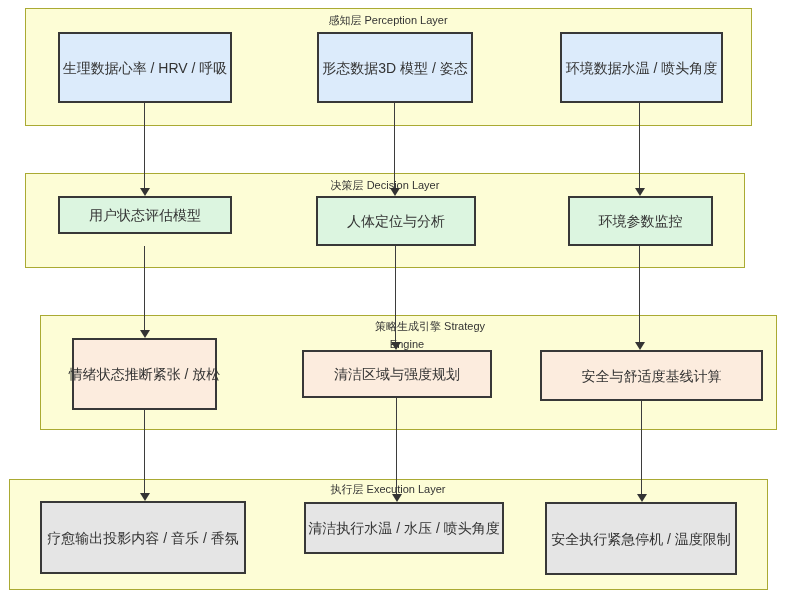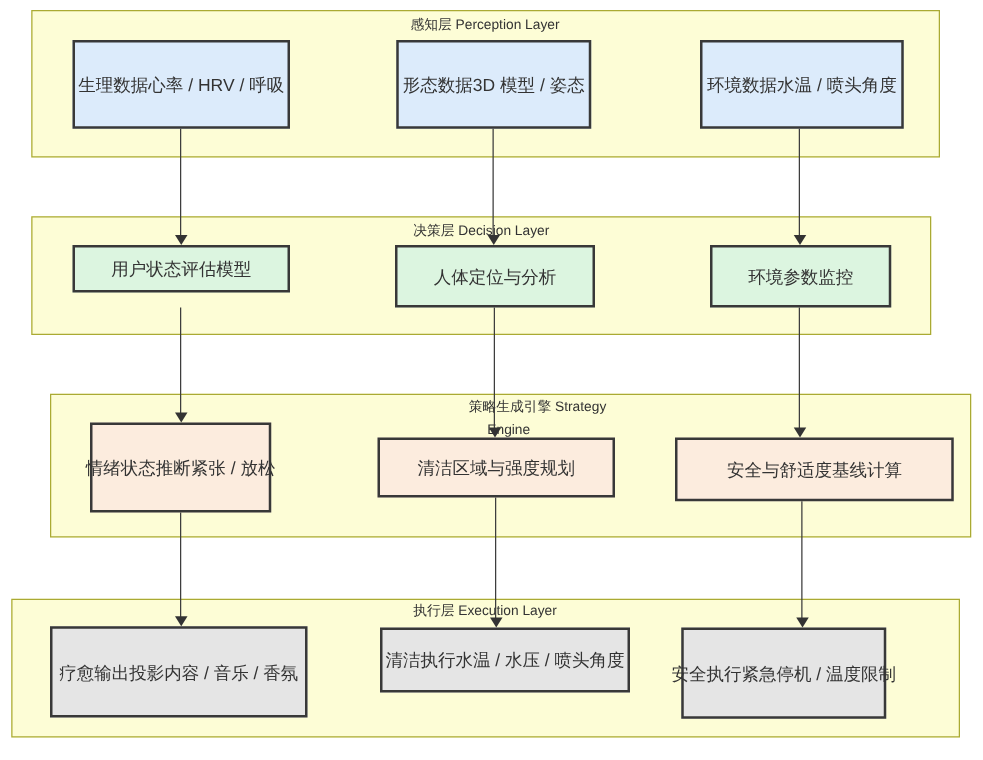--- a/index.html
+++ b/index.html
@@ -116,21 +116,21 @@
   </div>
 
   <div class="node purple" style="left:40px;top:501px;width:206px;height:73px">
     <div class="nline">疗愈输出</div>
     <div class="nline">投影内容 / 音乐 / 香氛</div>
   </div>
   <div class="node purple" style="left:304px;top:502px;width:200px;height:52px">
     <div class="nline">清洁执行</div>
     <div class="nline">水温 / 水压 / 喷头角度</div>
   </div>
-  <div class="node purple" style="left:545px;top:502px;width:164px;height:73px">
+  <div class="node purple" style="left:545px;top:502px;width:192px;height:73px">
     <div class="nline">安全执行</div>
     <div class="nline">紧急停机 / 温度限制</div>
   </div>
 
   <div class="arrow" style="left:140px;top:103px;height:93px"></div>
   <div class="arrow" style="left:390px;top:103px;height:93px"></div>
   <div class="arrow" style="left:635px;top:103px;height:93px"></div>
 
   <div class="arrow" style="left:140px;top:246px;height:92px"></div>
   <div class="arrow" style="left:391px;top:246px;height:104px"></div>

